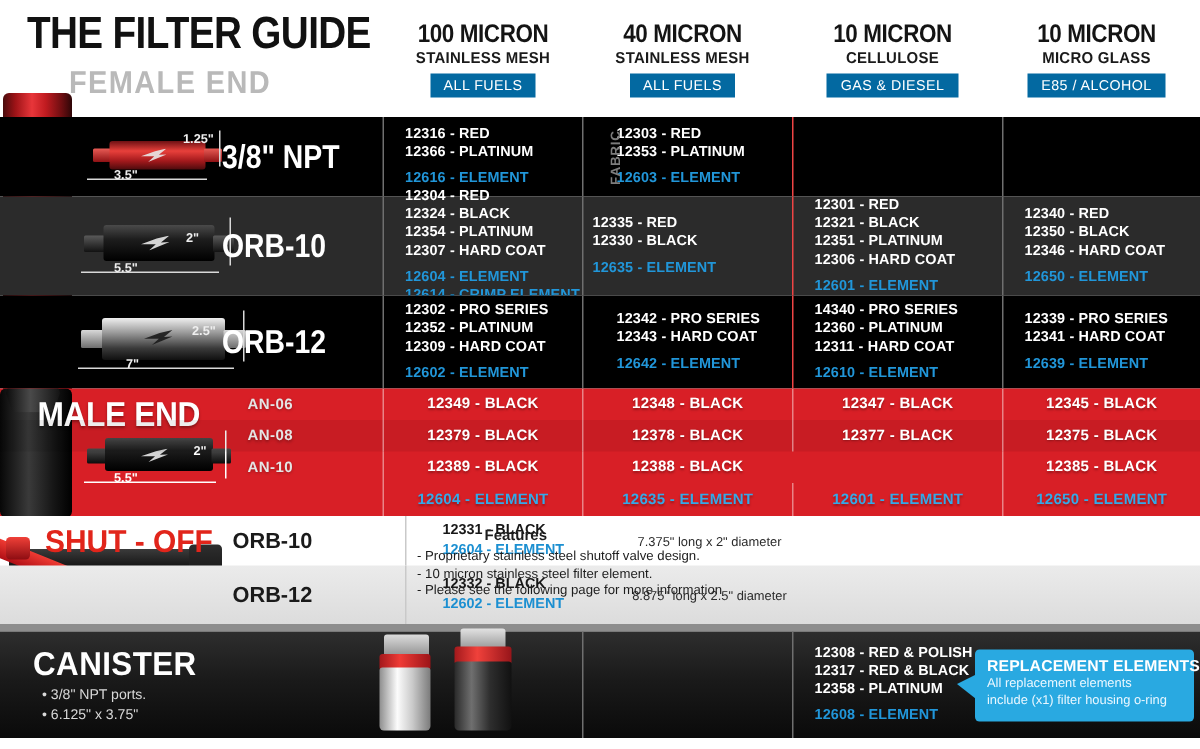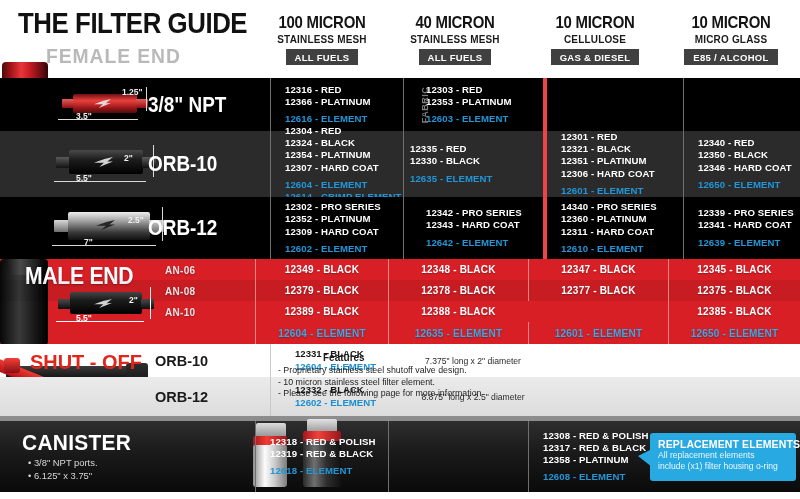--- a/index.html
+++ b/index.html
@@ -37,21 +37,21 @@
     font-family:"Liberation Sans Narrow","Liberation Sans",sans-serif;
     letter-spacing:-0.3px; white-space:nowrap;
     transform:scaleX(.88);
   }
   .col-media {
     font-size:10.5px; font-weight:bold; color:#1a1a1a; letter-spacing:.2px;
     margin-top:2px; white-space:nowrap; transform:scaleX(.95);
   }
   .col-fuel {
     display:inline-block; margin-top:4px;
-    background:#404040; color:#fff; font-weight:bold;
+    background:#0369a1; color:#fff; font-weight:normal;
     font-size:9.5px; letter-spacing:.3px;
     padding:2.5px 9px 2.5px 9px; white-space:nowrap;
   }
 
   
   #table-body { position:absolute; left:0; top:78px; width:800px; }
 
   .zone { position:relative; width:800px; }
 
   
@@ -68,25 +68,24 @@
     font-family:"Liberation Sans Narrow","Liberation Sans",sans-serif;
     white-space:nowrap;
   }
 
   
   .cells { position:absolute; left:255px; top:0; right:0; height:100%; }
   .cell {
     position:absolute; top:0; height:100%;
     display:flex; flex-direction:column; justify-content:center;
     padding-left:14px;
-    margin-left:15px;
   }
   .cell.c0 { left:0;   width:133px; border-left:1px solid #6f6f6f; }
   .cell.c1 { left:133px; width:140px; border-left:1px solid #6f6f6f; }
-  .cell.c2 { left:273px; width:140px; border-left:4px solid #ef4444; }
+  .cell.c2 { left:273px; width:140px; border-left:1px solid #ef4444; }
   .cell.c3 { left:413px; width:132px; border-left:1px solid #6f6f6f; }
   .pn {
     color:#fff; font-weight:bold; font-size:9.6px; letter-spacing:.1px;
     line-height:12.2px; white-space:nowrap;
   }
   .pn.element { color:#2196d9; }
   .pn.gap { margin-top:5px; }
 
   
   .fabric-tag {
@@ -583,25 +582,20 @@
       <div class="can-bullet" style="top:49px">• 6.125" x 3.75"</div>
 
       <div class="can-art" id="can-silver-head"></div>
       <div class="can-art" id="can-silver-top"></div>
       <div class="can-art" id="can-silver"></div>
       <div class="can-art" id="can-black-head"></div>
       <div class="can-art" id="can-black-top"></div>
       <div class="can-art" id="can-black"></div>
 
       <div id="canister-cells">
-        <div class="can-cell c0">
-          <div class="pn">12318 - RED &amp; POLISH</div>
-          <div class="pn">12319 - RED &amp; BLACK</div>
-          <div class="pn element gap">12618 - ELEMENT</div>
-        </div>
         <div class="can-cell c1"></div>
         <div class="can-cell c2">
           <div class="pn">12308 - RED &amp; POLISH</div>
           <div class="pn">12317 - RED &amp; BLACK</div>
           <div class="pn">12358 - PLATINUM</div>
           <div class="pn element gap">12608 - ELEMENT</div>
         </div>
       </div>
 
       <div id="callout-tail"></div>

